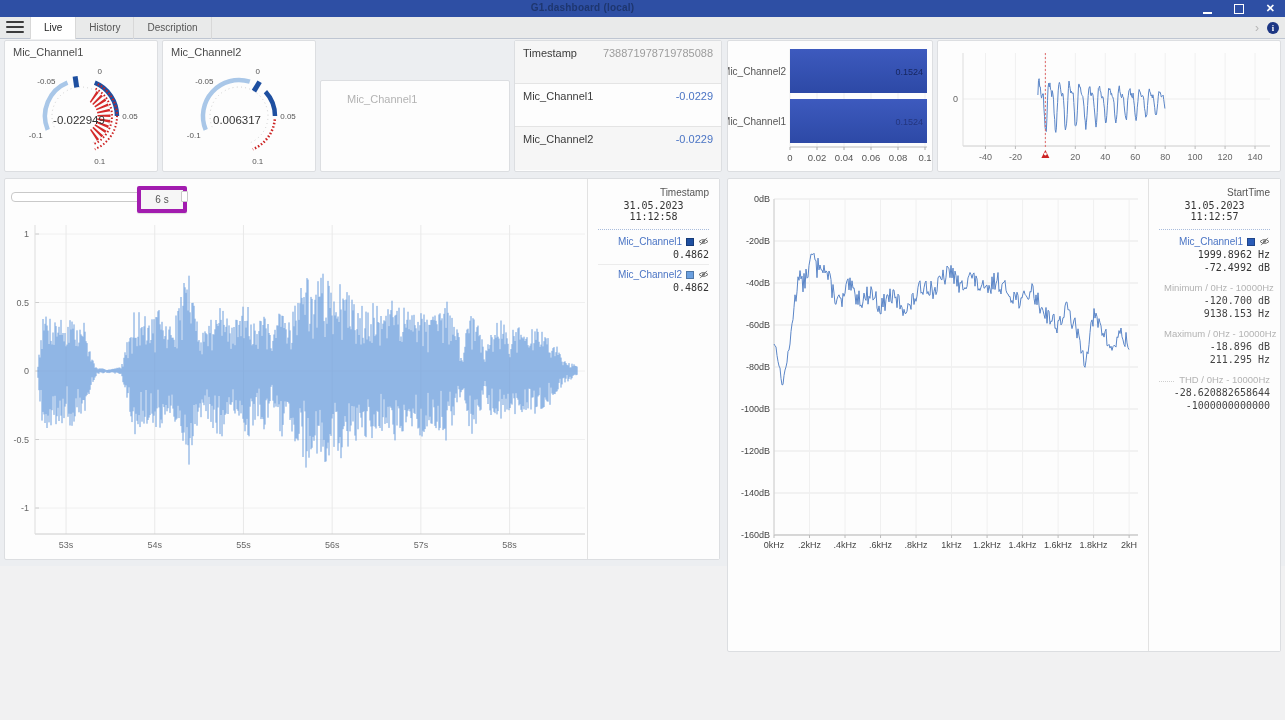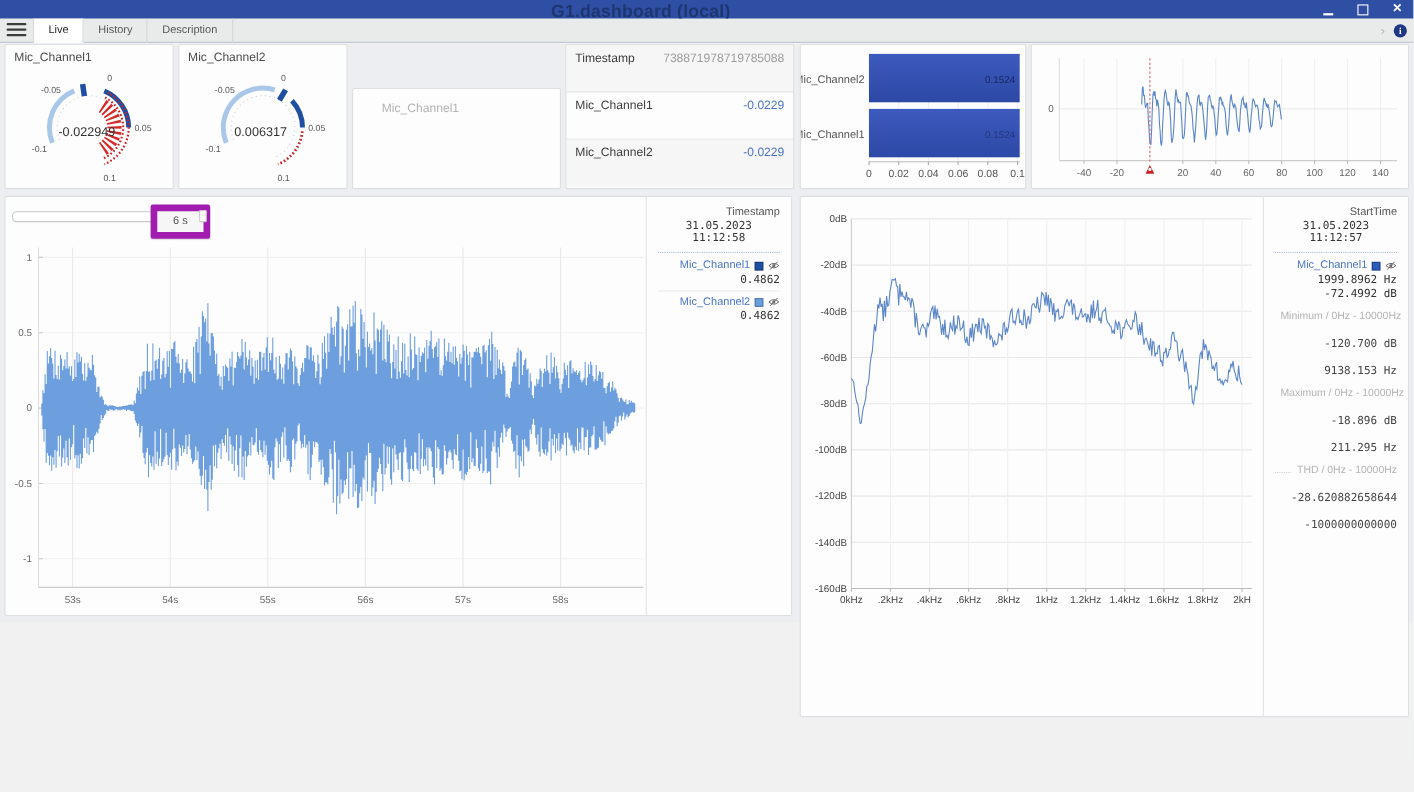--- a/index.html
+++ b/index.html
@@ -5,21 +5,21 @@
   html,body{margin:0;padding:0;}
   body{
     width:1285px;height:720px;position:relative;overflow:hidden;
     background:#f0f1f2;font-family:"Liberation Sans",sans-serif;
     -webkit-font-smoothing:antialiased;
   }
   
   .titlebar{position:absolute;left:0;top:0;width:1285px;height:17px;background:#2e4fa4;}
   .titlebar .title{
     position:absolute;left:0;right:120px;top:2px;text-align:center;
-    font-size:16px;font-weight:bold;color:#1e366f;letter-spacing:.2px;
+    font-size:10px;font-weight:bold;color:#1e366f;letter-spacing:.2px;
   }
   .win-controls{position:absolute;right:10px;top:0;height:17px;display:flex;align-items:center;gap:22px;}
   .wc{color:#fff;cursor:default;display:inline-block;}
   .wc-min{width:9px;height:9px;border-bottom:2px solid #fff;}
   .wc-max{width:8px;height:8px;border:1.6px solid #fff;}
   .wc-close{font-size:11px;font-weight:bold;line-height:17px;}
   
   .tabbar{position:absolute;left:0;top:17px;width:1285px;height:22px;background:#e9eaea;border-bottom:1px solid #bfc6d2;box-sizing:border-box;}
   .hamburger{position:absolute;left:6px;top:4px;width:20px;height:14px;cursor:pointer;}
   .hamburger span{display:block;width:18px;height:2.4px;background:#3c3c3c;margin:0 0 2.6px 0;border-radius:1px;}
@@ -46,38 +46,38 @@
   
   .vt-row{height:43px;box-sizing:border-box;border-bottom:1px solid #e4e4e4;position:relative;}
   .vt-row:last-child{border-bottom:none;}
   .vt-row.alt{background:#f6f6f6;}
   .vt-label{position:absolute;left:8px;top:6px;font-size:11px;color:#3c3c3c;}
   .vt-value{position:absolute;right:8px;top:6px;font-size:11px;color:#4a74c4;}
   .vt-value.muted{color:#9d9d9d;}
   
   .wave-slider{position:absolute;left:6px;top:7px;width:172px;height:20px;z-index:3;}
   .slider-track{position:absolute;left:0;top:6px;width:166px;height:8px;background:#fff;border:1px solid #c9c9c9;border-radius:4px;}
-  .slider-handle{position:absolute;left:126px;top:0;width:42px;height:19px;background:#f6f6f6;border:6px solid #a21caf;border-radius:2px;
+  .slider-handle{position:absolute;left:126px;top:0;width:42px;height:19px;background:#f6f6f6;border:4px solid #a21caf;border-radius:2px;
      font-size:10px;color:#555;text-align:center;line-height:19px;cursor:grab;box-shadow:0 1px 1px rgba(0,0,0,.12);}
   .slider-nub{position:absolute;left:170px;top:5px;width:5px;height:9px;background:#fff;border:1px solid #c9c9c9;border-radius:1px;}
   
   .legend{position:absolute;right:0;top:0;bottom:0;width:132px;border-left:1px solid #e2e2e2;background:#fdfdfd;
      padding:8px 10px;box-sizing:border-box;text-align:right;}
   .leg-head{font-size:10px;color:#555;}
   .leg-time{font-size:10px;color:#333;font-family:"DejaVu Sans Mono",monospace;margin-top:2px;text-align:center;}
   .leg-dotsep{border-top:1px dotted #a9bcdc;margin:7px 0 6px 0;}
   .ser{display:flex;justify-content:flex-end;align-items:center;gap:4px;margin-top:2px;}
   .ser-name{font-size:10px;color:#4a74c4;}
   .sq{width:8px;height:8px;display:inline-block;border:1px solid rgba(0,0,0,.25);box-sizing:border-box;}
   .ser-val{font-size:10px;color:#333;font-family:"DejaVu Sans Mono",monospace;margin:2px 0 4px 0;}
   .ser-sep{border-top:1px solid #ececec;margin:4px 0;}
   .sec{display:flex;align-items:flex-end;margin-top:9px;}
   .sec .leader{flex:1;border-bottom:1px dotted #cfcfcf;margin:0 5px 3px 0;}
   .sec .t{font-size:9.5px;color:#b3b3b3;white-space:nowrap;}
-  .sec-val{font-size:10px;color:#444;font-family:"DejaVu Sans Mono",monospace;margin-top:14px;}
+  .sec-val{font-size:10px;color:#444;font-family:"DejaVu Sans Mono",monospace;margin-top:2px;}
   svg text{font-family:"Liberation Sans",sans-serif;}
 </style>
 </head>
 <body>
 
 <div class="titlebar">
   <span class="title">G1.dashboard  (local)</span>
   <div class="win-controls">
     <span class="wc wc-min"></span>
     <span class="wc wc-max"></span>

